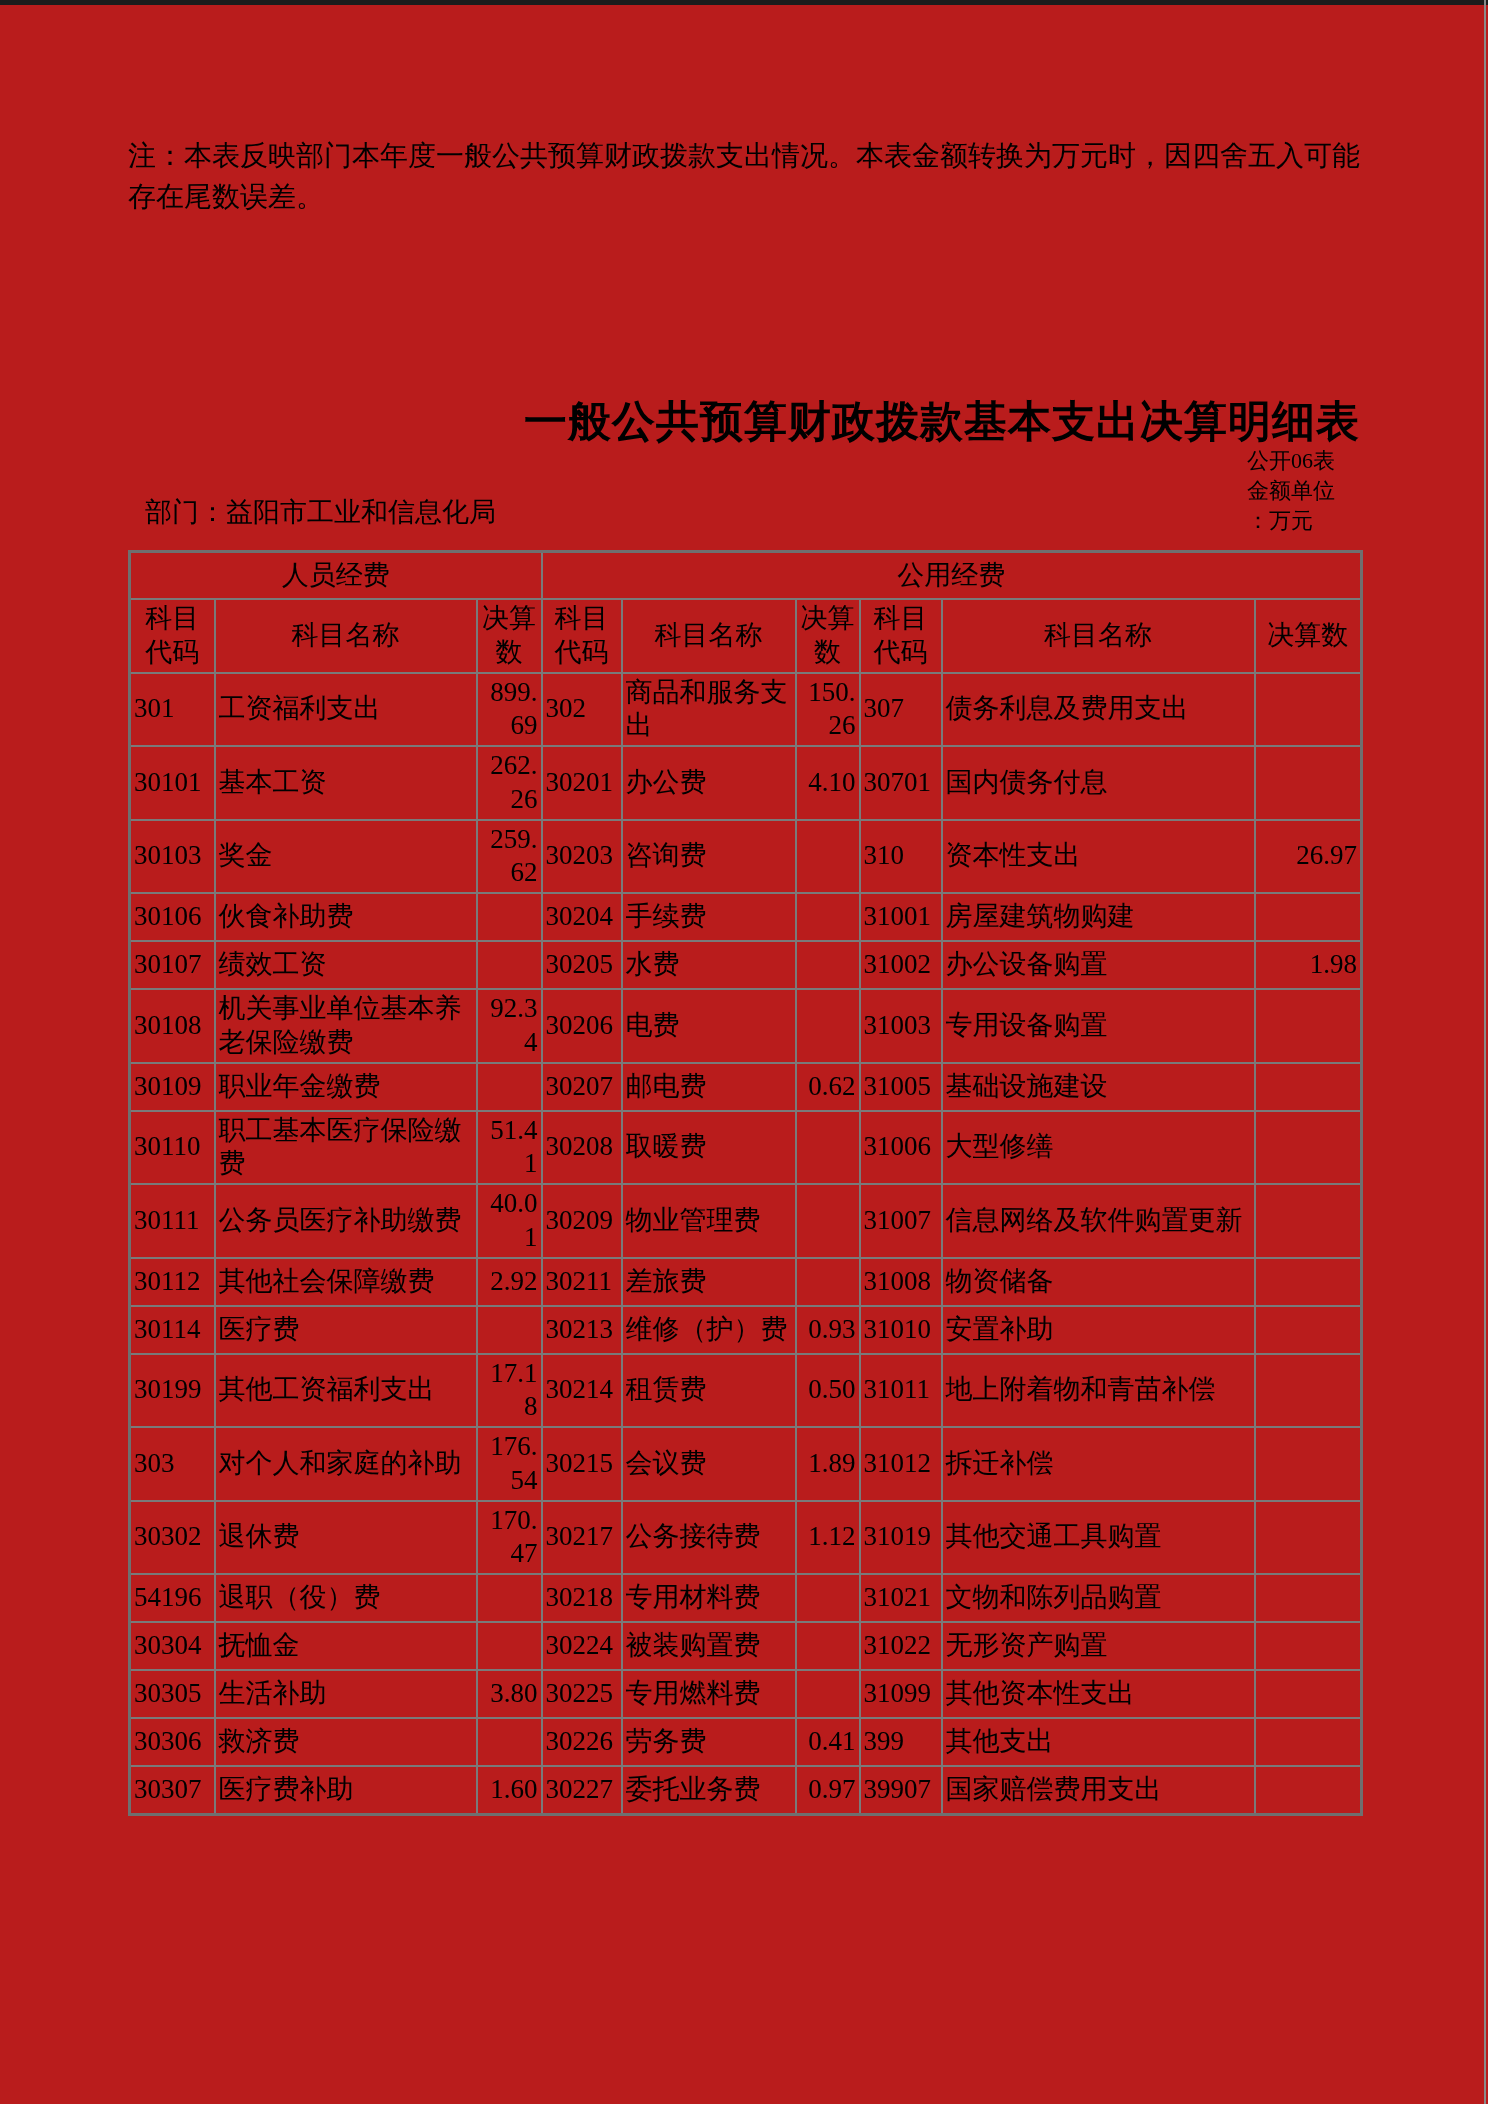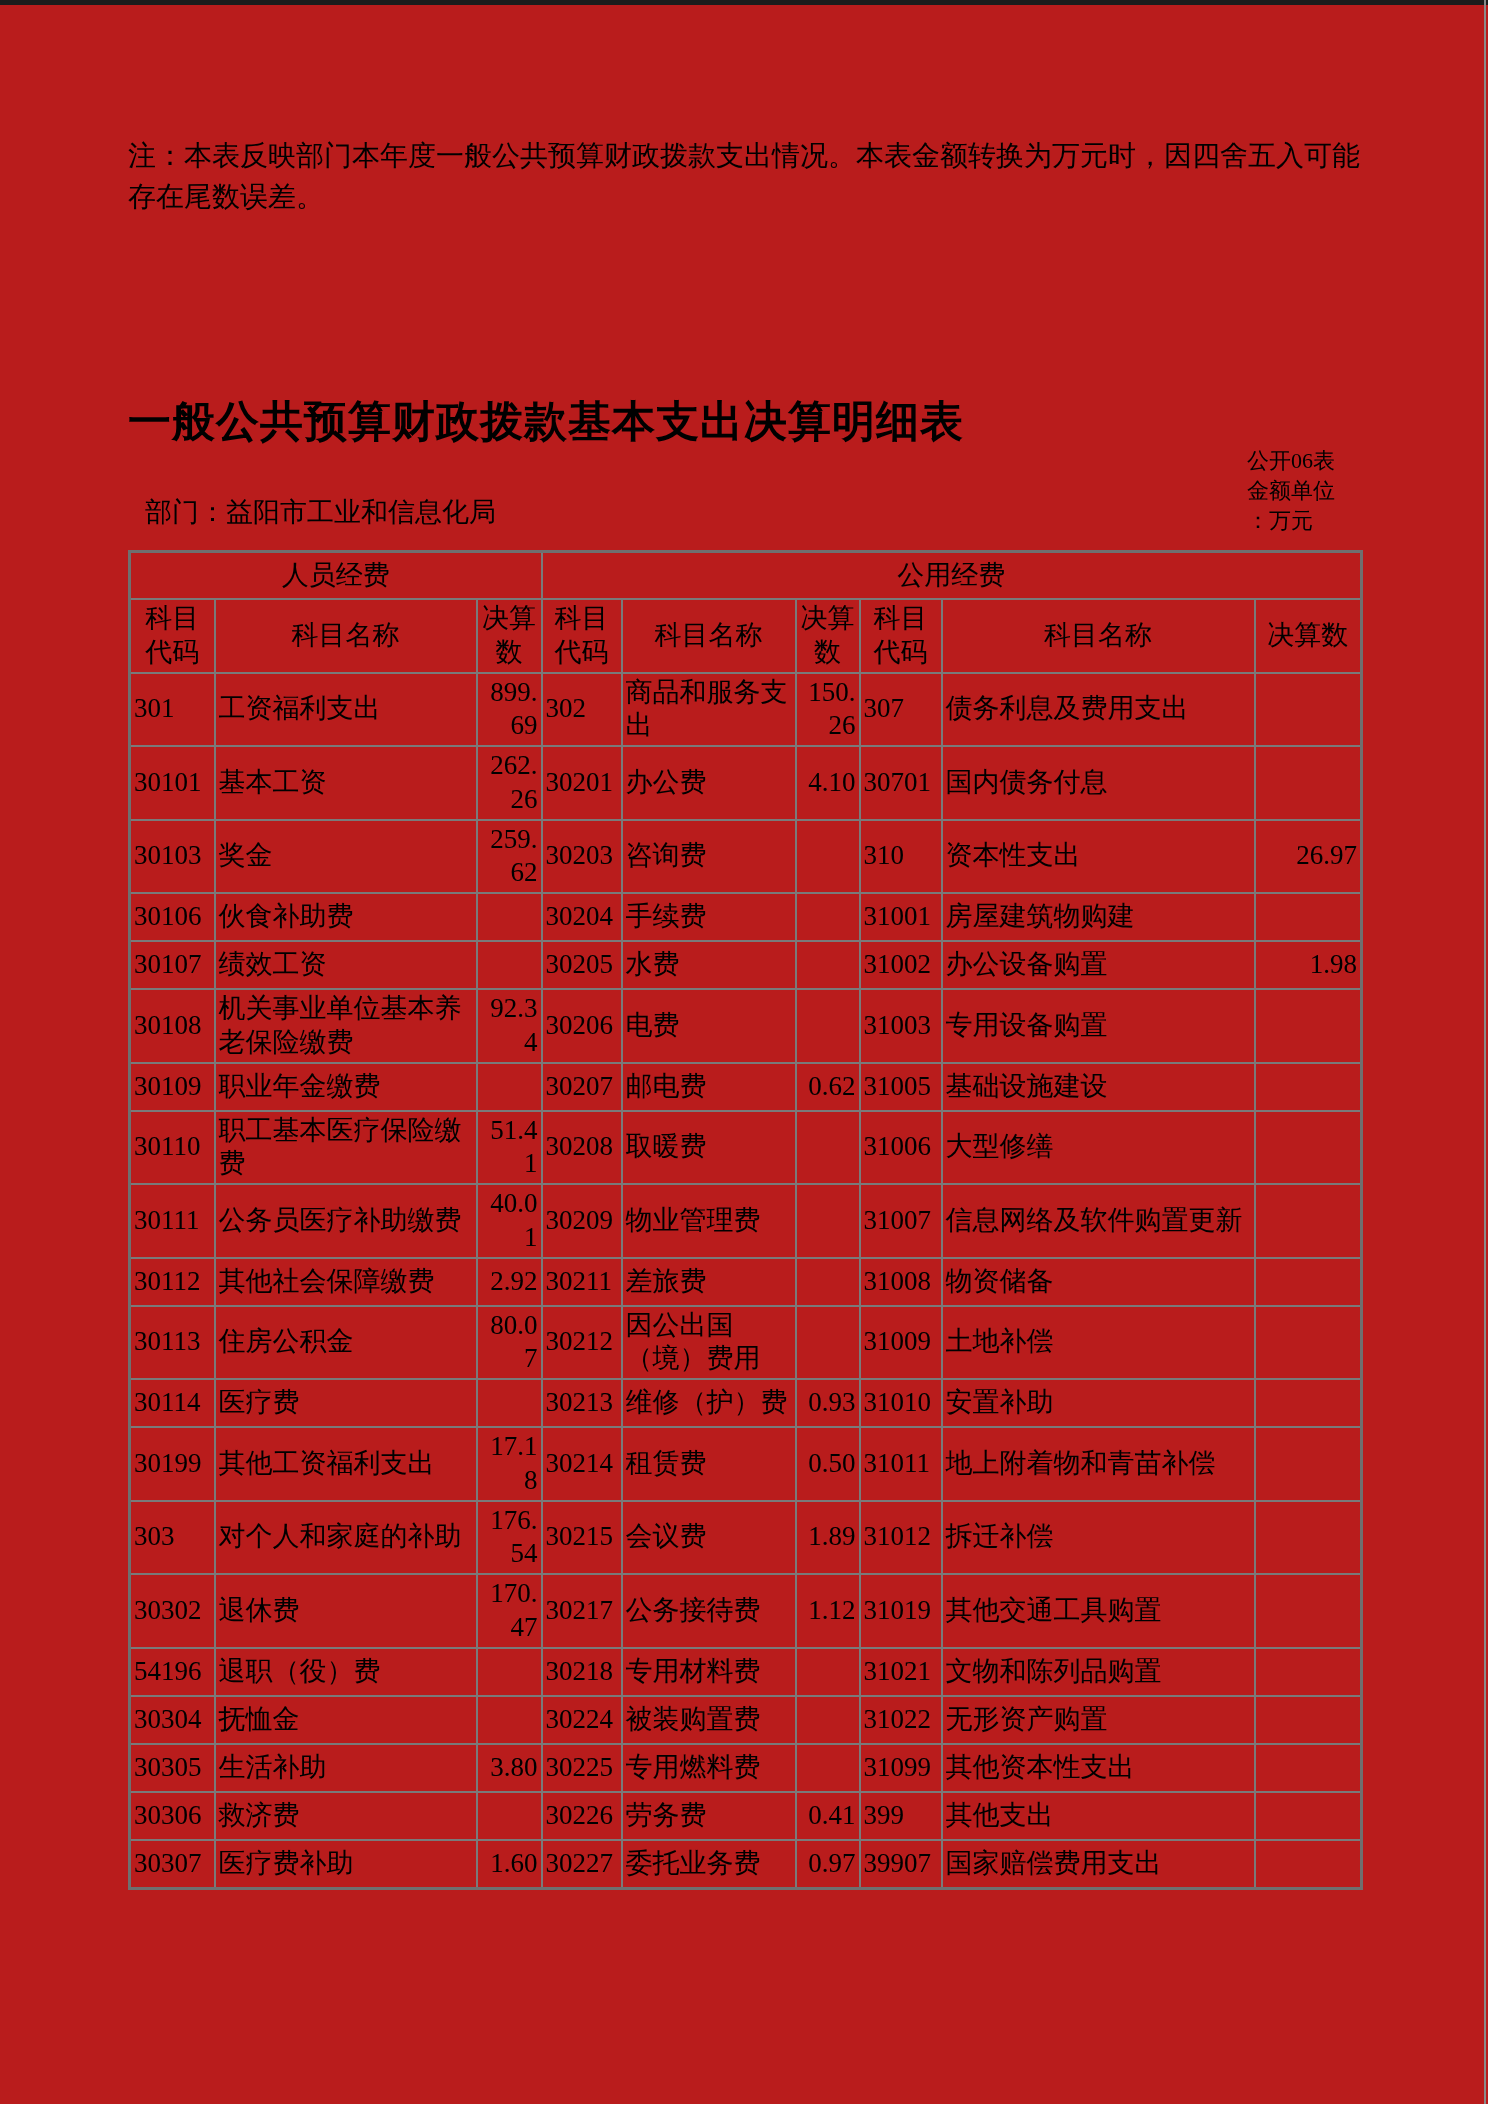--- a/index.html
+++ b/index.html
@@ -24,21 +24,21 @@
   }
   .note {
     position: absolute; left: 128px; top: 136px;
     width: 1240px;
     font-size: 28px; line-height: 1.45;
     word-break: break-all;
   }
   .title {
     position: absolute; left: 128px; top: 393px;
     width: 1232px;
-    text-align: left;
+    text-align: right;
     font-size: 43px; font-weight: bold;
     letter-spacing: 1px;
     white-space: nowrap;
   }
   .meta {
     position: absolute; left: 1247px; top: 446px;
     width: 170px;
     font-size: 22px; line-height: 30px;
   }
   .dept {
@@ -224,31 +224,20 @@
           <td class="c1">其他社会保障缴费</td>
           <td class="c2">2.92</td>
           <td class="c3">30211</td>
           <td class="c4">差旅费</td>
           <td class="c5"></td>
           <td class="c6">31008</td>
           <td class="c7">物资储备</td>
           <td class="c8"></td>
         </tr>
         <tr>
-          <td class="c0">30113</td>
-          <td class="c1">住房公积金</td>
-          <td class="c2">80.07</td>
-          <td class="c3">30212</td>
-          <td class="c4">因公出国（境）费用</td>
-          <td class="c5"></td>
-          <td class="c6">31009</td>
-          <td class="c7">土地补偿</td>
-          <td class="c8"></td>
-        </tr>
-        <tr>
           <td class="c0">30114</td>
           <td class="c1">医疗费</td>
           <td class="c2"></td>
           <td class="c3">30213</td>
           <td class="c4">维修（护）费</td>
           <td class="c5">0.93</td>
           <td class="c6">31010</td>
           <td class="c7">安置补助</td>
           <td class="c8"></td>
         </tr>

